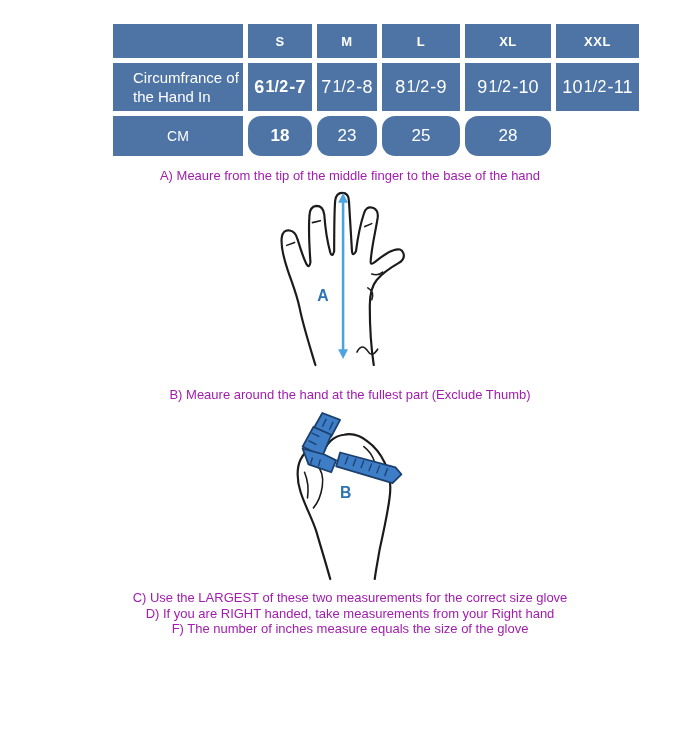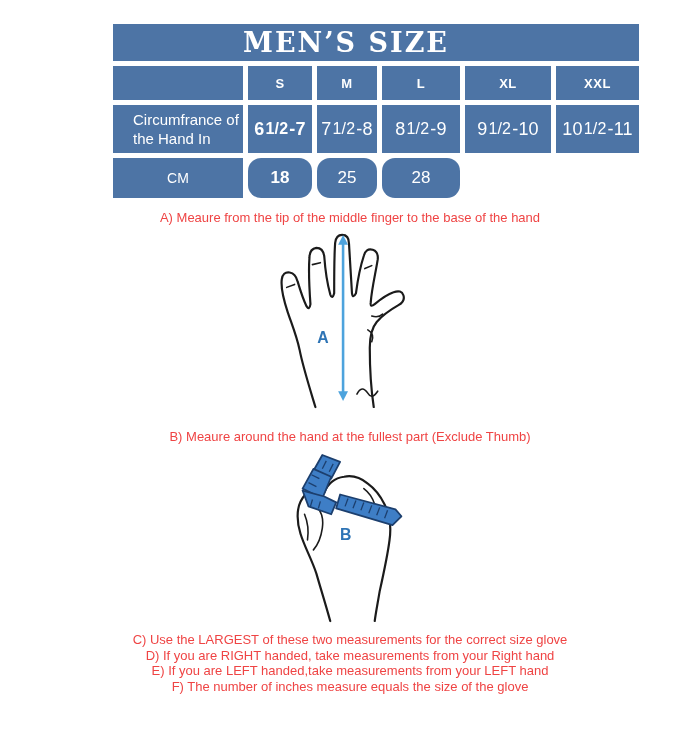--- a/index.html
+++ b/index.html
@@ -49,21 +49,21 @@
     font-size:15px;
     line-height:1.3;
   }
   .cell.cm-label{font-size:14px;}
   .cell.inches{font-size:18px;letter-spacing:.2px;}
   .cell.inches .frac{font-size:16px;padding:0 1px;}
   .cell.cm{font-size:17px;border-radius:13px;}
   .cell.bold-col{font-weight:bold;}
   .note{
     text-align:center;
-    color:#ef4444;
+    color:#a21caf;
     font-size:13px;
     width:700px;
   }
   .note-a{margin-top:12px;}
   .note-b{margin-top:20px;}
   .notes-bottom{margin-top:9px;line-height:15.5px;}
   .fig{display:block;margin:6px auto 0;}
   .fig-b{margin-top:9px;}
   .fig-label{
     font-family:"Liberation Sans",sans-serif;
@@ -72,23 +72,20 @@
     fill:#2e74b5;
   }
 </style>
 </head>
 <body>
 
 <div class="page">
 
   <div class="table-wrap">
 
-    <div class="header-bar">
-      <span class="header-title">MEN’S SIZE</span>
-    </div>
 
     <div class="grid">
 
       <div class="cell"></div>
       <div class="cell size-h">S</div>
       <div class="cell size-h">M</div>
       <div class="cell size-h">L</div>
       <div class="cell size-h">XL</div>
       <div class="cell size-h">XXL</div>
 
@@ -114,20 +111,21 @@
           <span> -10</span>
         </div>
       <div class="cell inches">
           <span>10</span>
           <span class="frac">1/2</span>
           <span>-11</span>
         </div>
 
       <div class="cell cm-label">CM</div>
       <div class="cell cm bold-col">18</div>
+      <div class="cell cm">23</div>
       <div class="cell cm">25</div>
       <div class="cell cm">28</div>
     </div>
   </div>
 
   <div class="note note-a">A) Meaure from the tip of the middle finger to the base of the hand</div>
 
   <svg class="fig" width="158" height="178" viewBox="0 0 158 180">
     <g>
       <path d="M44 178
@@ -203,17 +201,16 @@
         <path d="M94 53 L91 61"></path>
       <path d="M102 55 L99 63"></path>
         <path d="M110 58 L107 66"></path>
     </g>
     <text class="fig-label" x="62" y="88">B</text>
   </svg>
 
   <div class="notes-bottom">
     <div class="note">C) Use the LARGEST of these two measurements for the correct size glove</div>
     <div class="note">D) If you are RIGHT handed, take measurements from your Right hand</div>
-    <div class="note">E) If you are LEFT handed,take measurements from your LEFT hand</div>
     <div class="note">F) The number of inches measure equals the size of the glove</div>
   </div>
 
 </div>
 
 </body></html>

